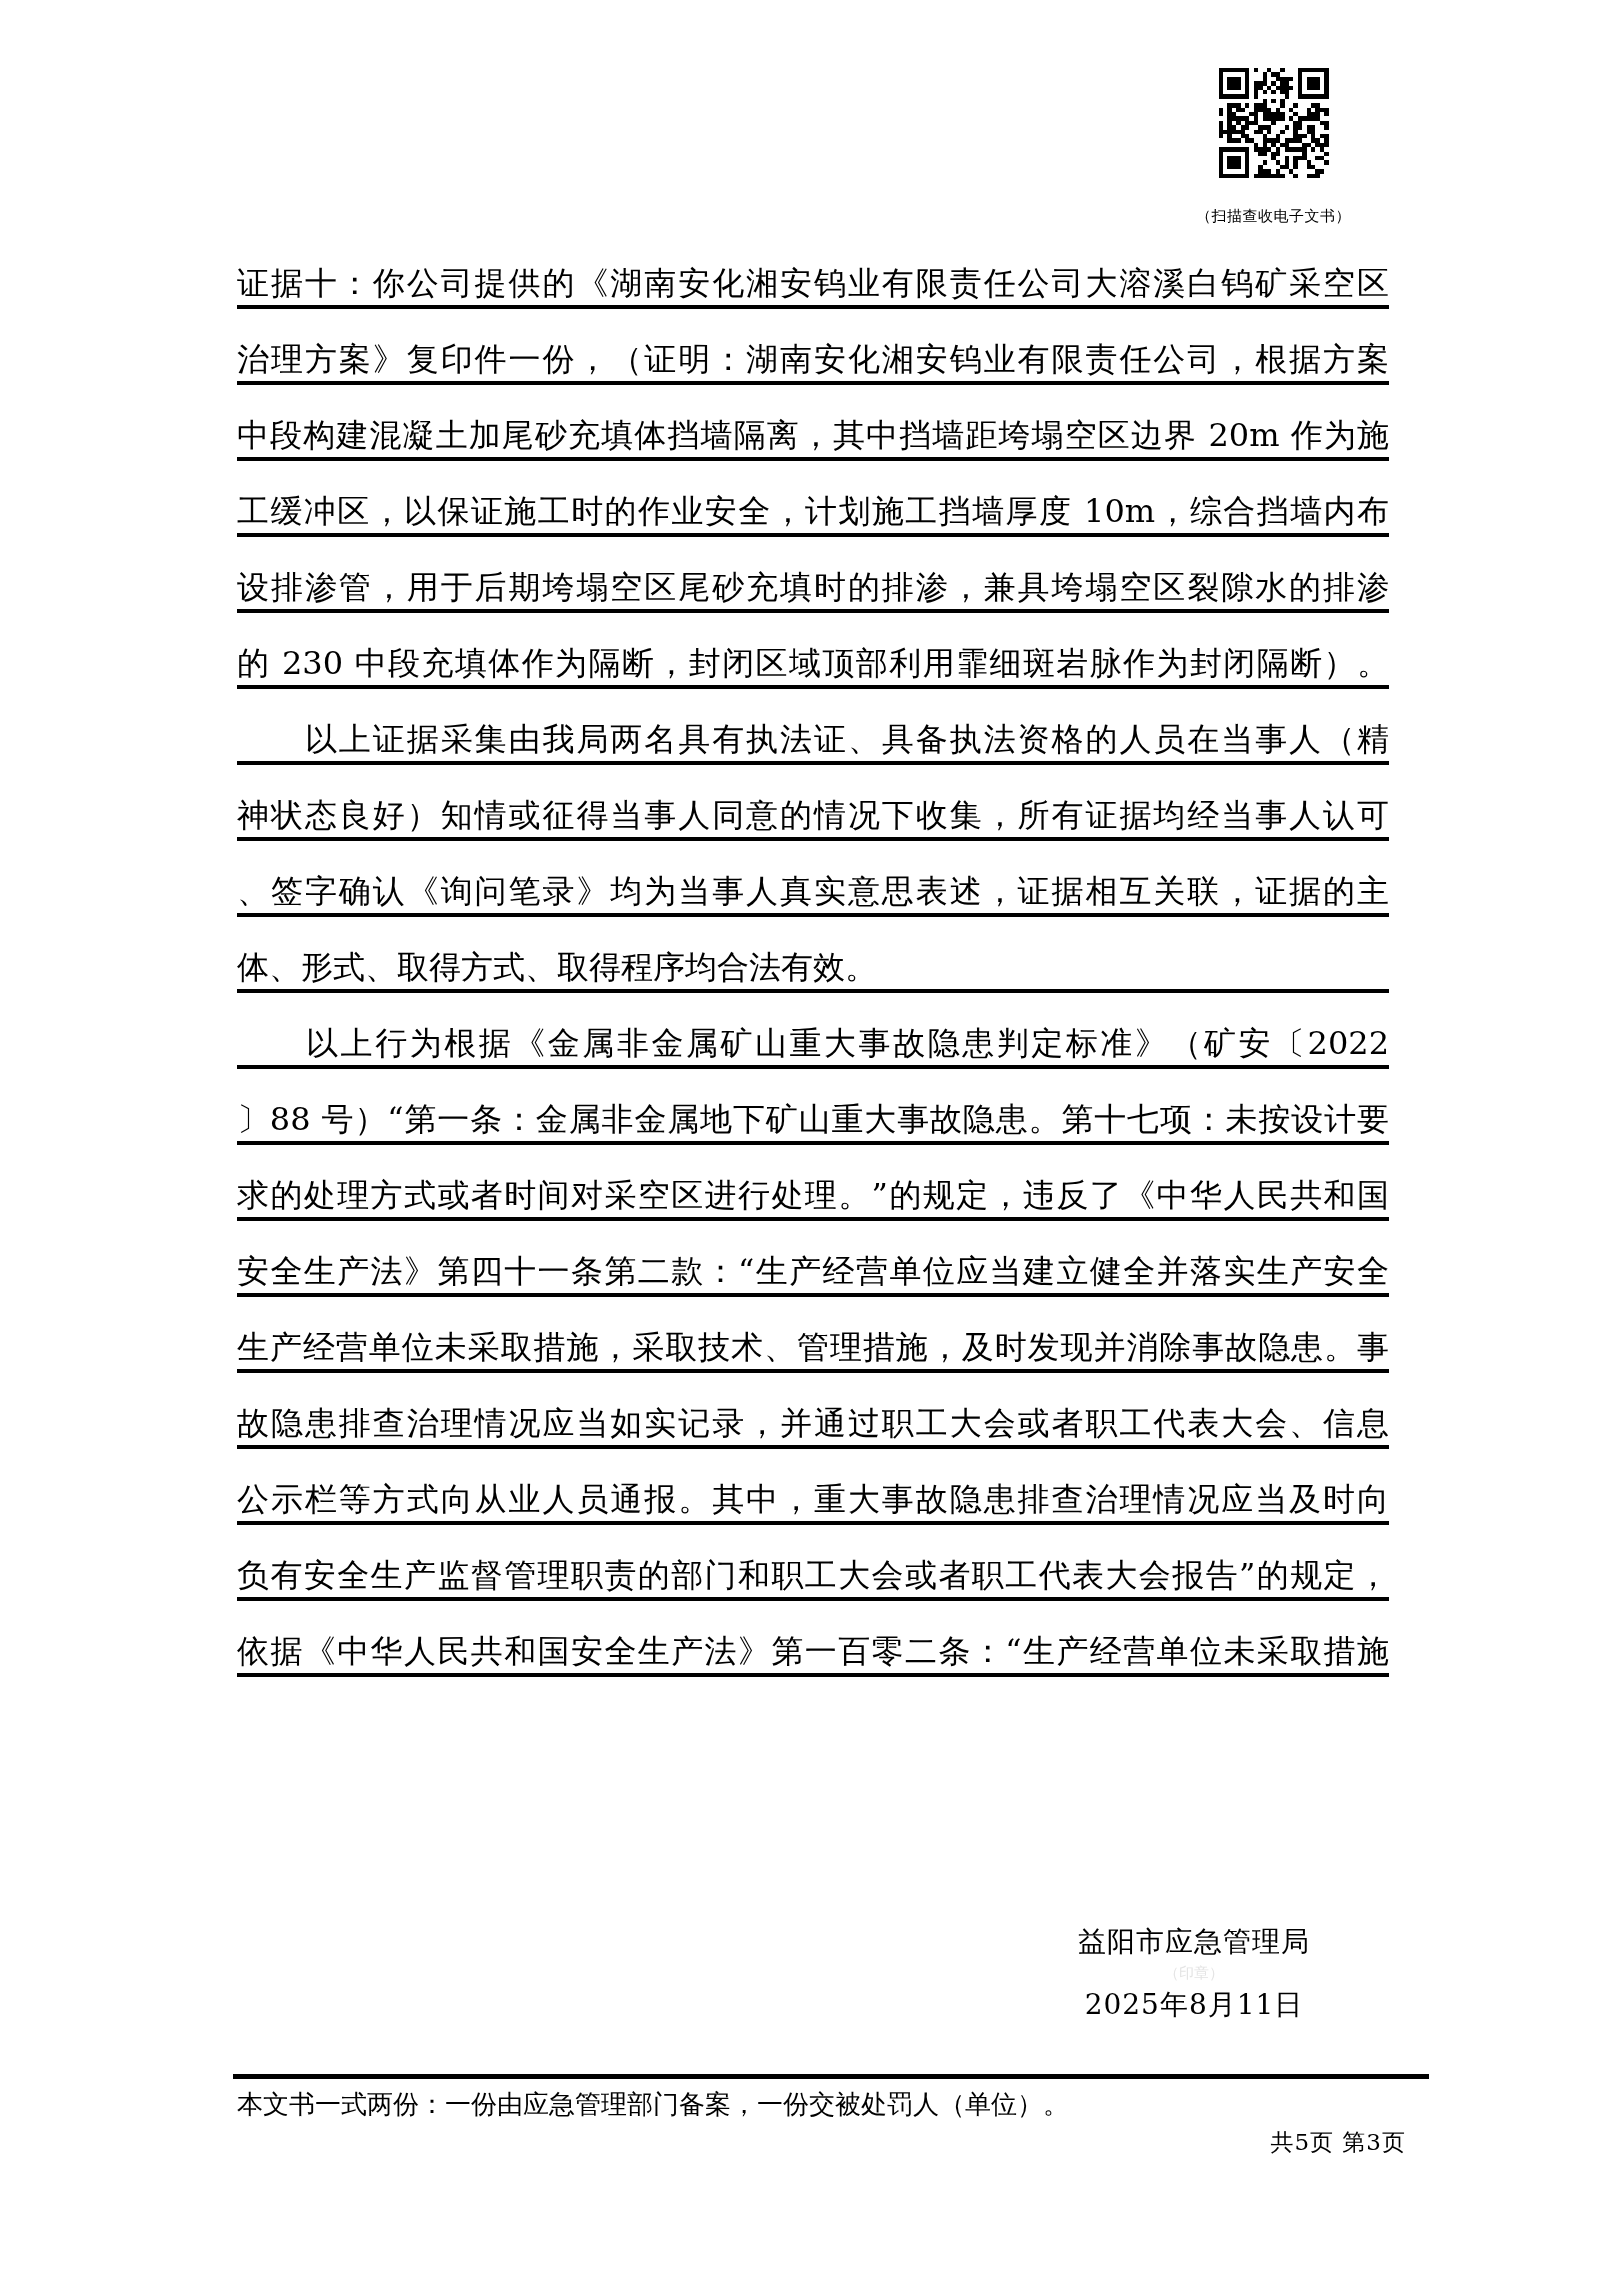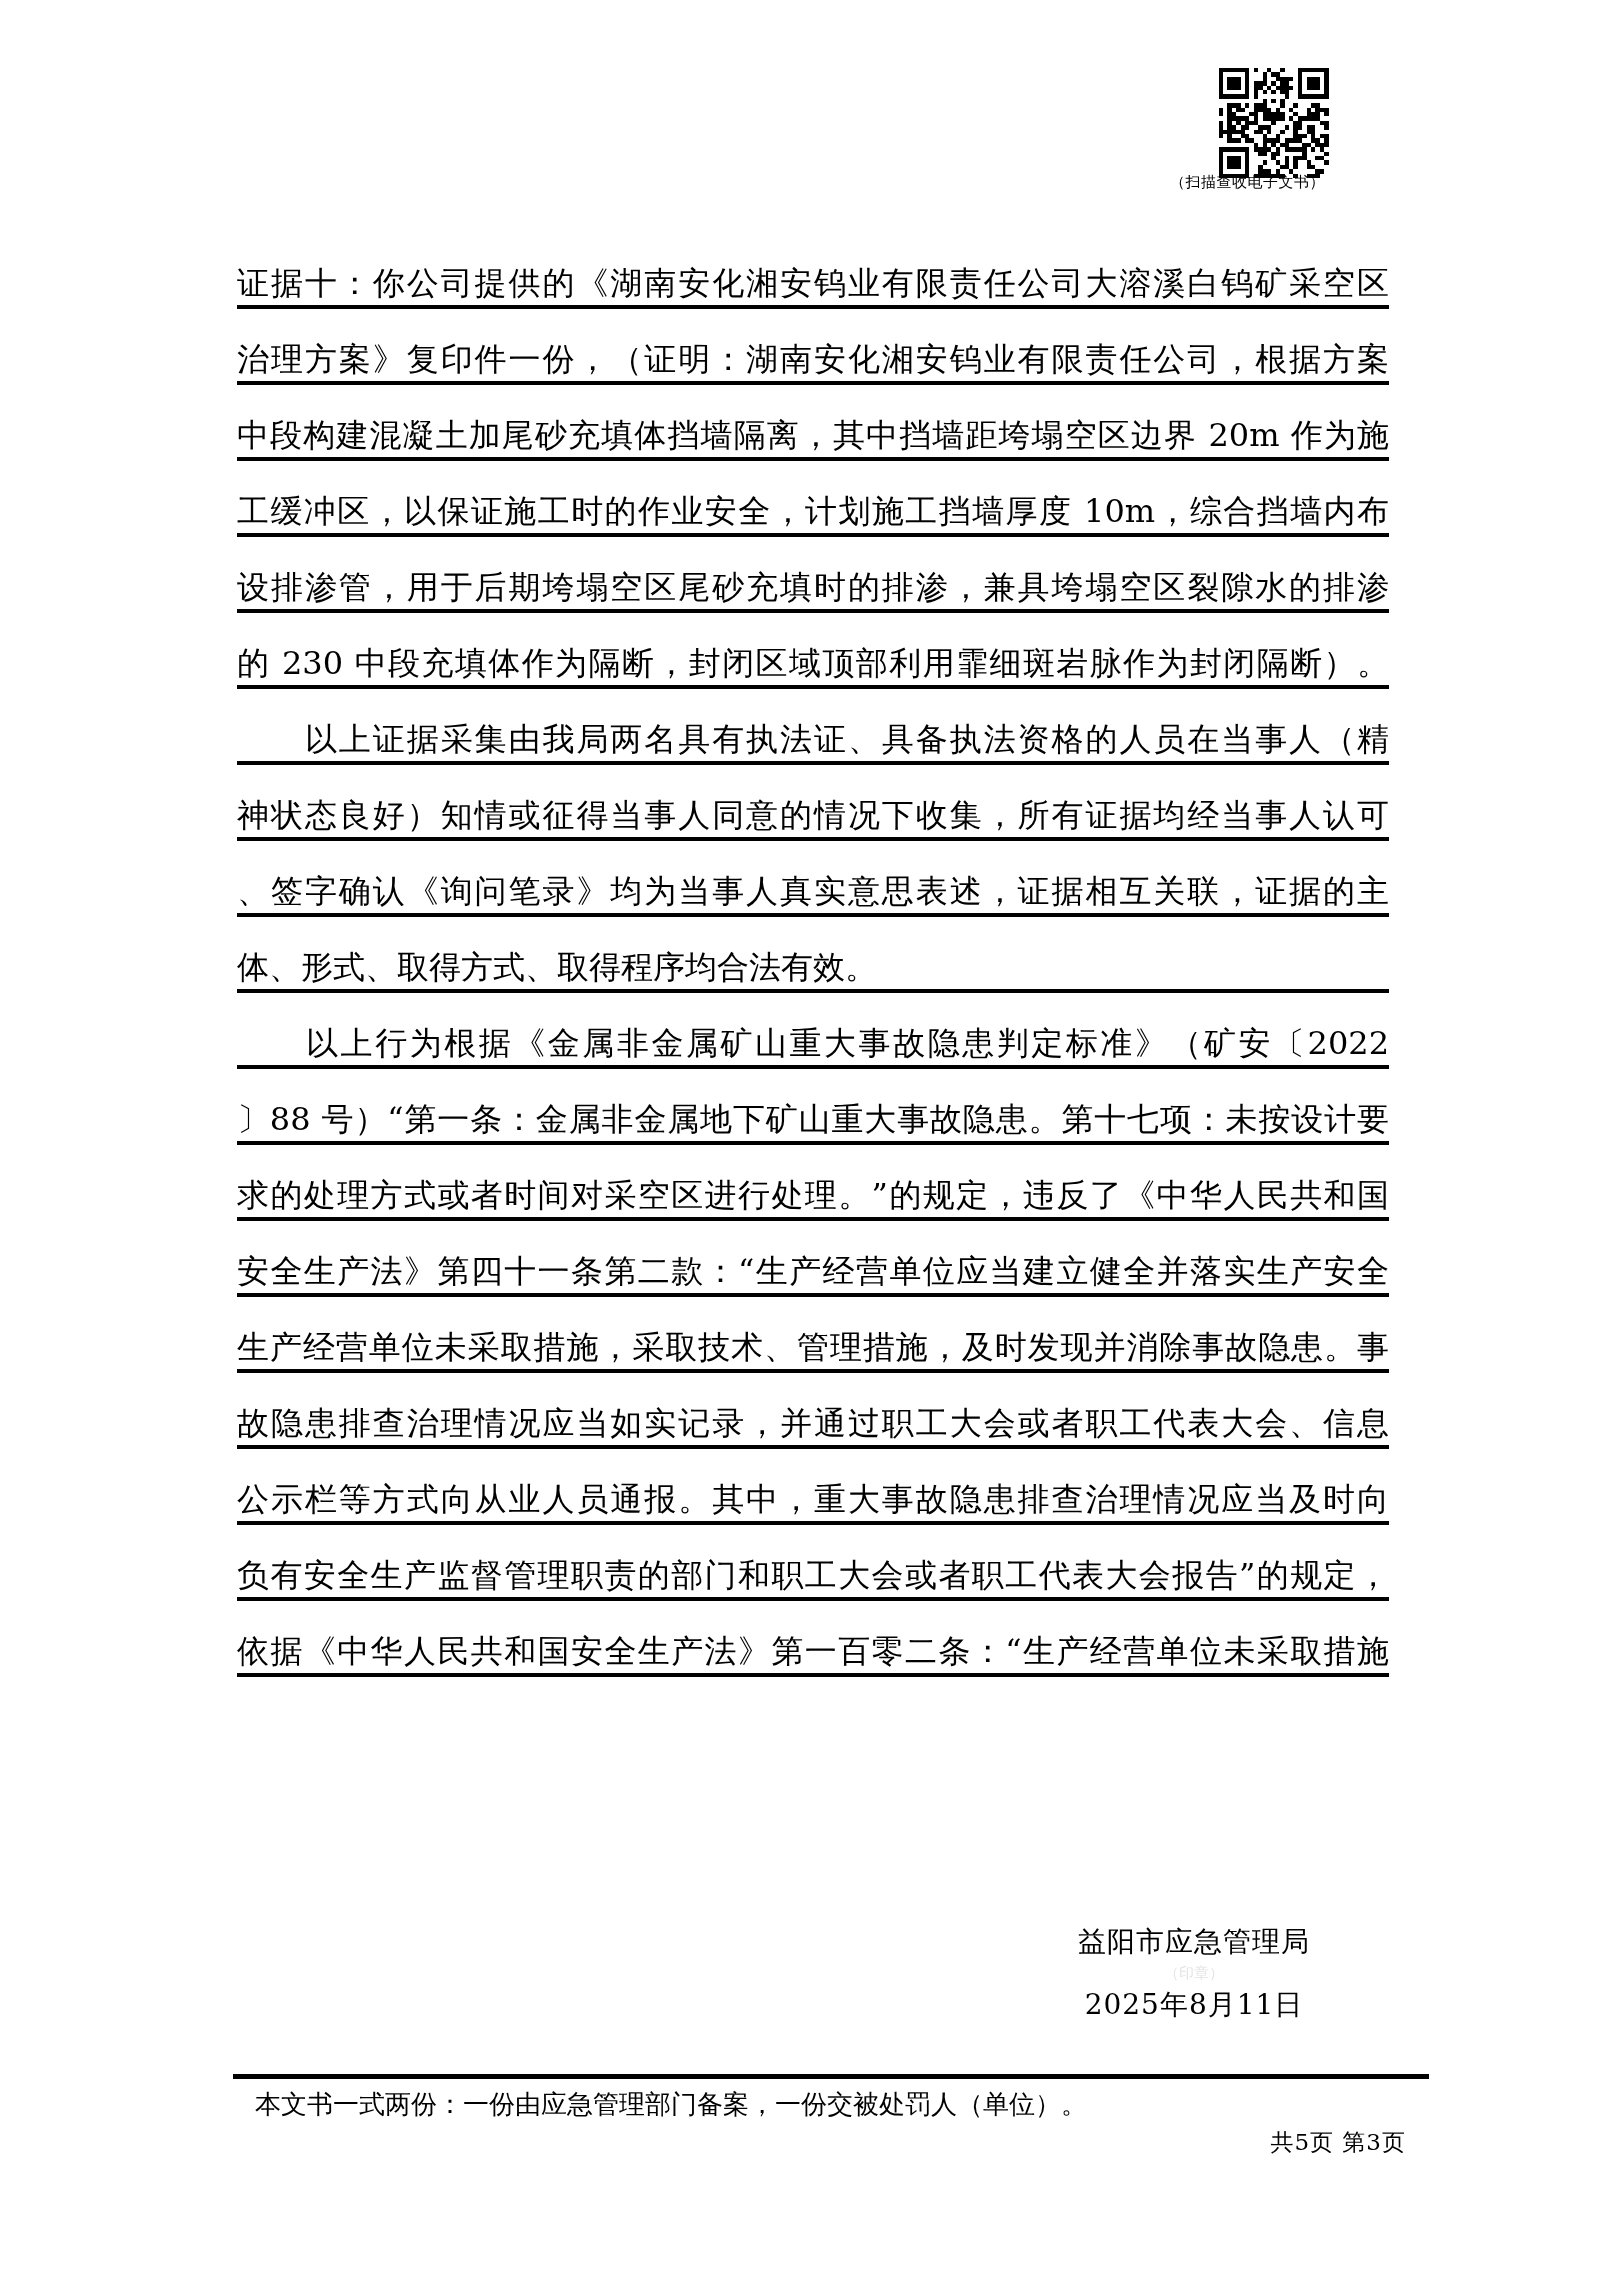--- a/index.html
+++ b/index.html
@@ -18,22 +18,23 @@
     position: absolute;
     left: 1216px;
     top: 68px;
     width: 115px;
     height: 110px;
   }
   .qr svg { width: 100%; height: 100%; display: block; }
   .qr-caption {
     position: absolute;
     left: 1170px;
-    top: 173px;
+    top: 207px;
     width: 207px;
+    text-align: center;
     font-size: 15px;
     letter-spacing: 0.5px;
     color: #000;
   }
 
   
   .doc-body {
     position: absolute;
     left: 237px;
     top: 233px;
@@ -93,21 +94,21 @@
   .footer-rule {
     position: absolute;
     left: 233px;
     top: 2074px;
     width: 1196px;
     height: 4.7px;
     background: #000;
   }
   .footer-note {
     position: absolute;
-    left: 255px;
+    left: 237px;
     top: 2090px;
     width: 1169px;
     font-size: 26px;
     line-height: 1.1;
   }
   .page-info {
     position: absolute;
     right: 214px;
     top: 2127px;
     font-size: 23px;

